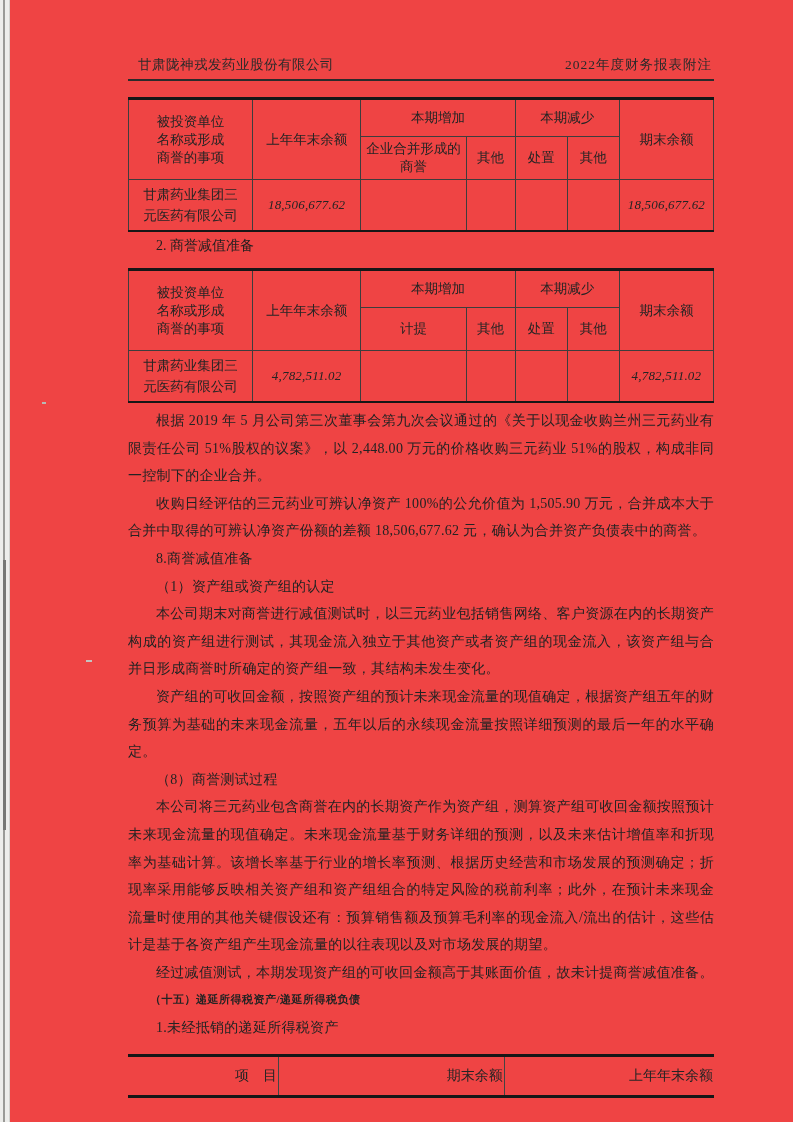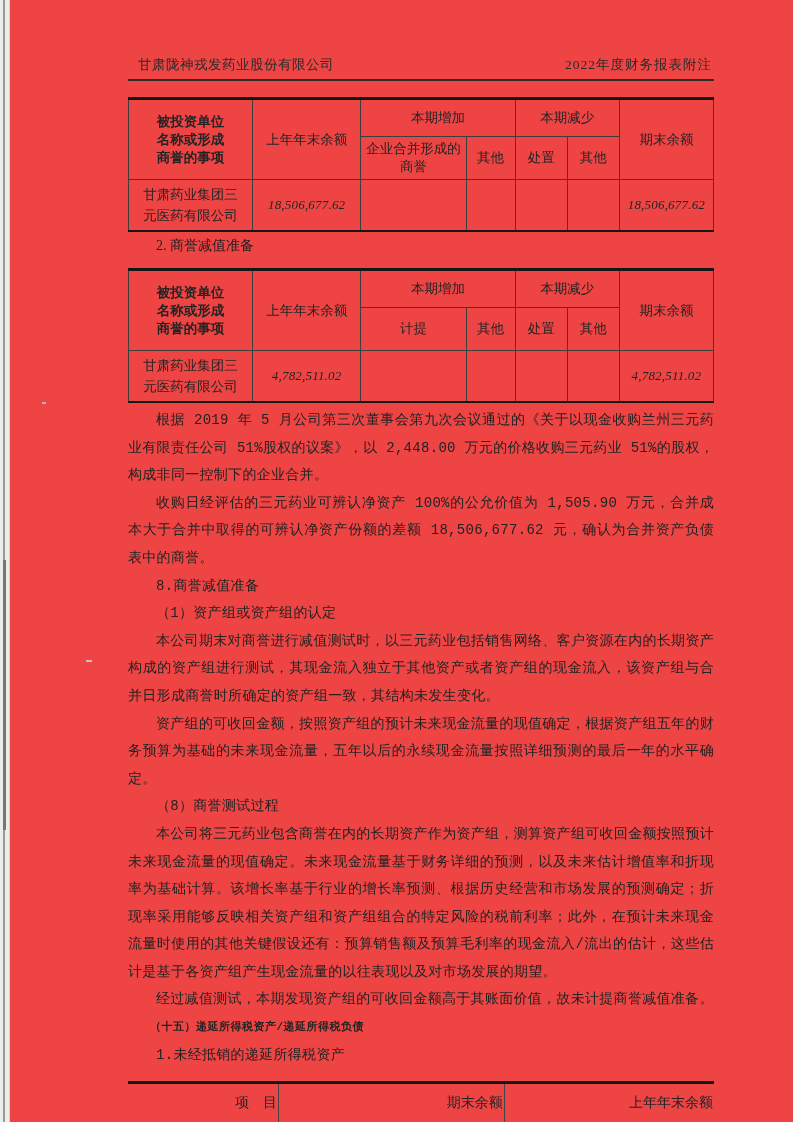--- a/index.html
+++ b/index.html
@@ -56,42 +56,41 @@
     border:1px solid #3d3d3d;
     font-size:13.5px;
     text-align:center;
     vertical-align:middle;
     padding:2px 3px;
     color:#242424;
   }
   .gw tr.r1 td{height:32px;}
   .gw tr.r2 td{height:38px;}
   .gw tr.rdata td{height:46px;}
-  .gw td.name-head{padding:2px 25px;font-weight:bold;}
+  .gw td.name-head{padding:2px 25px;}
   .gw td.name-cell{padding:2px 9px;line-height:21px;}
   .gw td.num{font-size:13px;white-space:nowrap;letter-spacing:0.2px;font-style:italic;}
 
   .list-item{
     margin:4px 0 12px 0;
     font-size:14px;
     text-indent:2em;
     line-height:20px;
   }
 
   
   .text-block{margin-top:4px;}
   .text-block p{
     margin:0;
     font-size:14px;
     line-height:27.6px;
     text-align:justify;
     text-indent:2em;
     letter-spacing:0.3px;
     color:#232323;
-    font-family:Liberation Mono, monospace;
   }
   .text-block p.bold-head{
     font-weight:bold;
     font-size:11px;
     letter-spacing:0.5px;
   }
 
   
   .dt{
     margin-top:12px;

